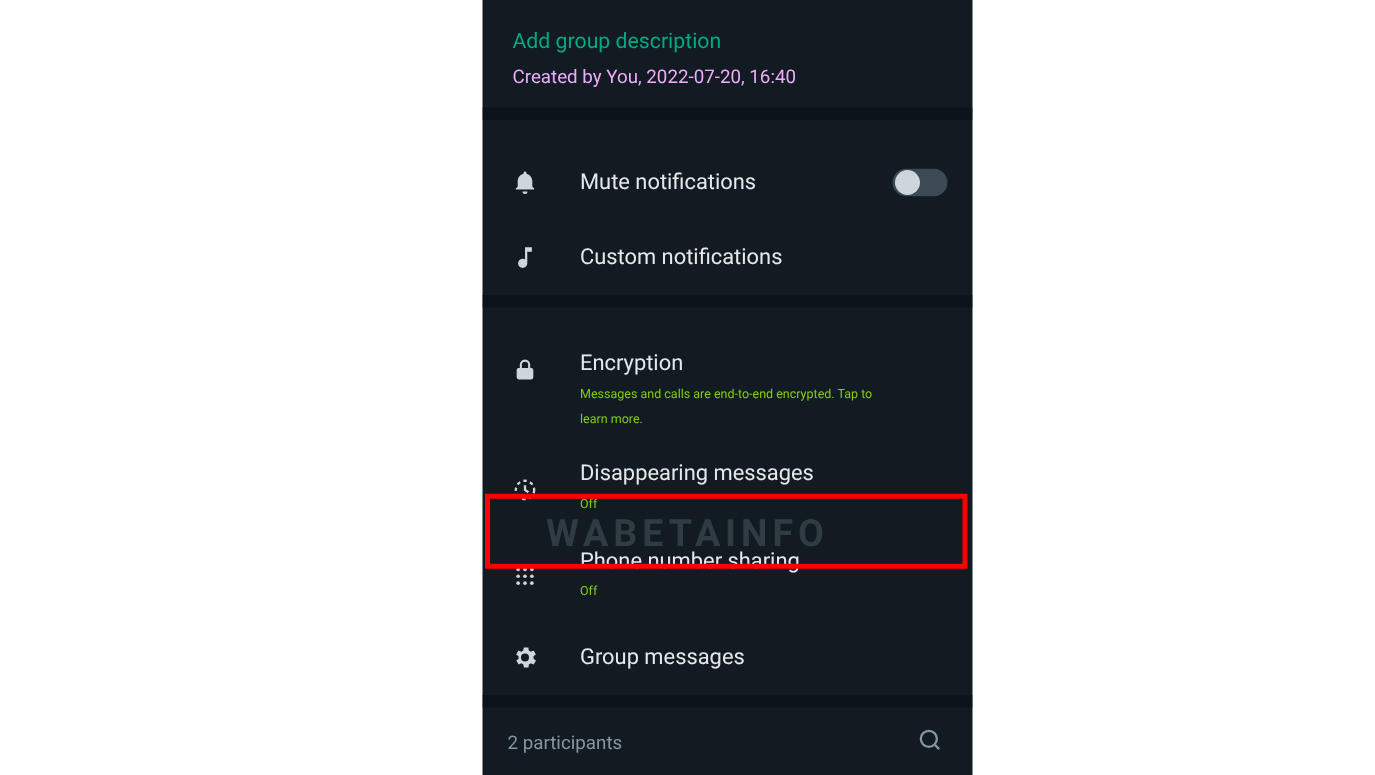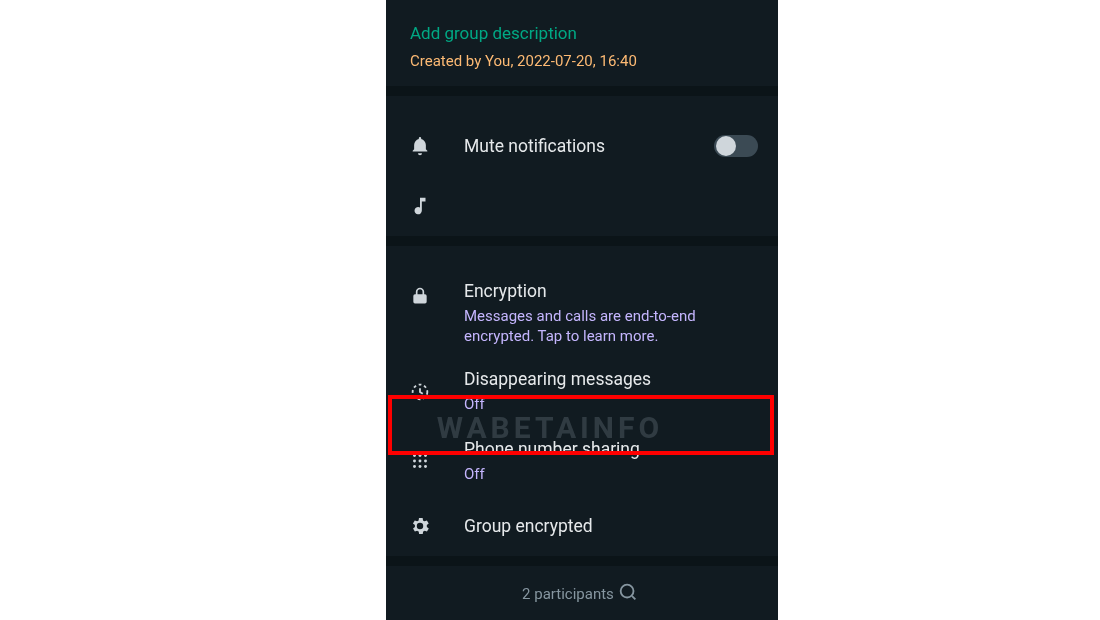--- a/index.html
+++ b/index.html
@@ -2,30 +2,30 @@
 <html><head>
 <meta charset="utf-8">
 <style>
   * { box-sizing: border-box; margin: 0; padding: 0; }
   html, body { width: 1100px; height: 620px; background: #ffffff; font-family: -apple-system, BlinkMacSystemFont, "Segoe UI", Roboto, Helvetica, Arial, sans-serif; overflow: hidden; }
   .stage { position: relative; width: 1100px; height: 620px; background: #fff; }
   .phone { position: absolute; left: 386px; top: 0; width: 392px; height: 620px; background: #111b21; color: #e6e9eb; overflow: hidden; }
   .section { padding: 0; margin-top: 20px; }
   .header { padding: 2px 24px 14px 24px; }
   .add-desc { color: #00a884; font-size: 17px; line-height: 22px; cursor: pointer; }
-  .created { color: #fdba74; font-size: 15px; line-height: 22px; margin-top: 6px; }
+  .created { color: #f0abfc; font-size: 15px; line-height: 22px; margin-top: 6px; }
   .sep { height: 10px; background: #0b1418; }
   .row { display: flex; align-items: center; padding: 16px 20px; gap: 30px; }
   .row .icon { width: 28px; height: 28px; display:flex; align-items:center; justify-content:center; color:#cfd6db; flex-shrink:0; }
   .row .texts { flex: 1 1 auto; }
   .title { color: #e6e9eb; font-size: 17.5px; line-height: 22px; }
-  .sub { color: #c4b5fd; font-size: 15px; line-height: 20px; margin-top: 4px; max-width: 250px; }
+  .sub { color: #84cc16; font-size: 10px; line-height: 20px; margin-top: 4px; max-width: 250px; }
   .toggle { width: 44px; height: 22px; background: #3b4a54; border-radius: 11px; position: relative; }
   .toggle .knob { position:absolute; width: 20px; height: 20px; background:#cfd6db; border-radius:50%; top:1px; left:2px; }
-  .participants { display:flex; align-items:center; justify-content:center; padding: 14px 20px 10px 20px; }
+  .participants { display:flex; align-items:center; justify-content:space-between; padding: 14px 20px 10px 20px; }
   .p-count { color:#8696a0; font-size: 15px; }
   .search-btn { width: 28px; height:28px; display:flex; align-items:center; justify-content:center; color:#8696a0; }
   .fab-row { display:flex; align-items:center; padding: 8px 20px 12px 20px; gap: 26px; }
   .highlight { position:absolute; border: 4px solid #ff0000; pointer-events:none; }
   .watermark { position:absolute; left: 50%; transform: translateX(-50%); top: 410px; font-size: 30px; font-weight: 700; letter-spacing: 4px; color: rgba(130,145,155,0.28); pointer-events:none; user-select:none; filter: blur(0.4px); }
 </style>
 </head>
 <body>
 
 <div class="stage">
@@ -53,20 +53,23 @@
             <div class="knob"></div>
           </div>
       </div>
 
       <div class="row">
         <span class="icon">
           <svg viewBox="0 0 24 24" width="22" height="22" fill="currentColor">
               <path d="M12 3v10.6a4 4 0 1 0 2 3.4V7h4V3h-6z"></path>
             </svg>
         </span>
+        <div class="texts">
+          <div class="title">Custom notifications</div>
+        </div>
       </div>
 
     </div>
 
     <div class="sep"></div>
 
     <div class="section">
       <div class="row" style="align-items:flex-start; padding-top:14px; padding-bottom:12px;justify-content:flex-end;">
         <span class="icon" style="margin-top:2px;">
           <svg viewBox="0 0 24 24" width="20" height="20" fill="currentColor">
@@ -112,21 +115,21 @@
         </div>
       </div>
 
       <div class="row">
         <span class="icon">
           <svg viewBox="0 0 24 24" width="22" height="22" fill="currentColor">
               <path d="M19.4 13a7.8 7.8 0 0 0 .1-1 7.8 7.8 0 0 0-.1-1l2.1-1.6-2-3.5-2.5 1a7.5 7.5 0 0 0-1.7-1l-.4-2.6h-4l-.4 2.6a7.5 7.5 0 0 0-1.7 1l-2.5-1-2 3.5L6.5 11a7.8 7.8 0 0 0-.1 1 7.8 7.8 0 0 0 .1 1l-2.1 1.6 2 3.5 2.5-1a7.5 7.5 0 0 0 1.7 1l.4 2.6h4l.4-2.6a7.5 7.5 0 0 0 1.7-1l2.5 1 2-3.5zM12 15.5A3.5 3.5 0 1 1 15.5 12 3.5 3.5 0 0 1 12 15.5z"></path>
             </svg>
         </span>
         <div class="texts">
-          <div class="title">Group encrypted</div>
+          <div class="title">Group messages</div>
         </div>
       </div>
     </div>
 
     <div class="sep"></div>
 
     <div class="participants">
       <div class="p-count">2 participants</div>
       <div class="search-btn">
         <span>

